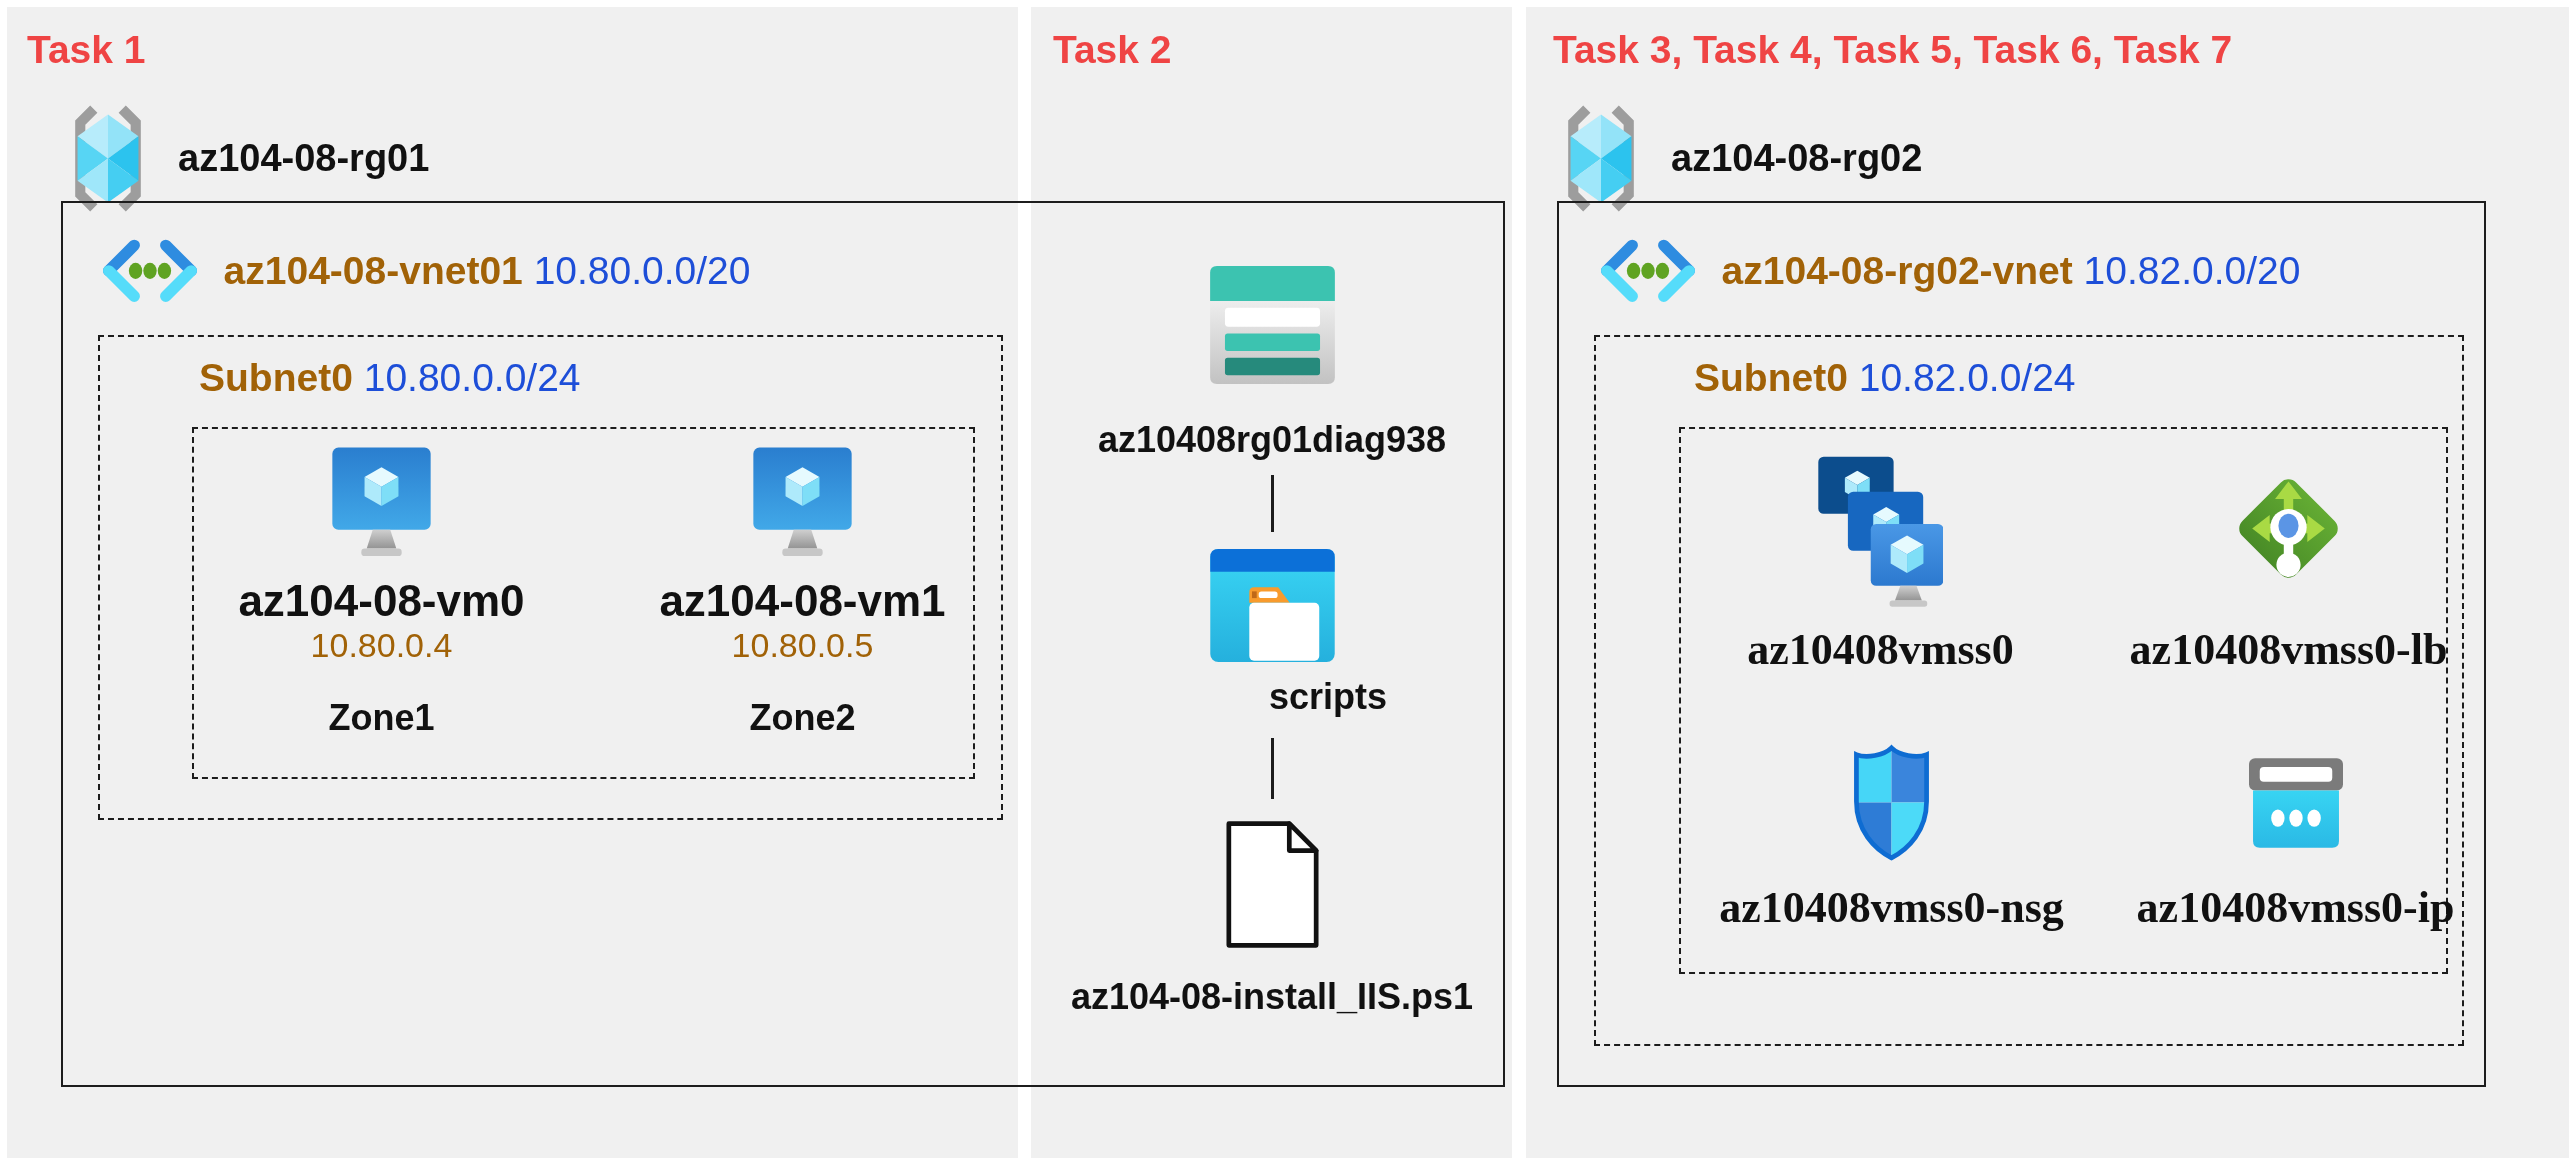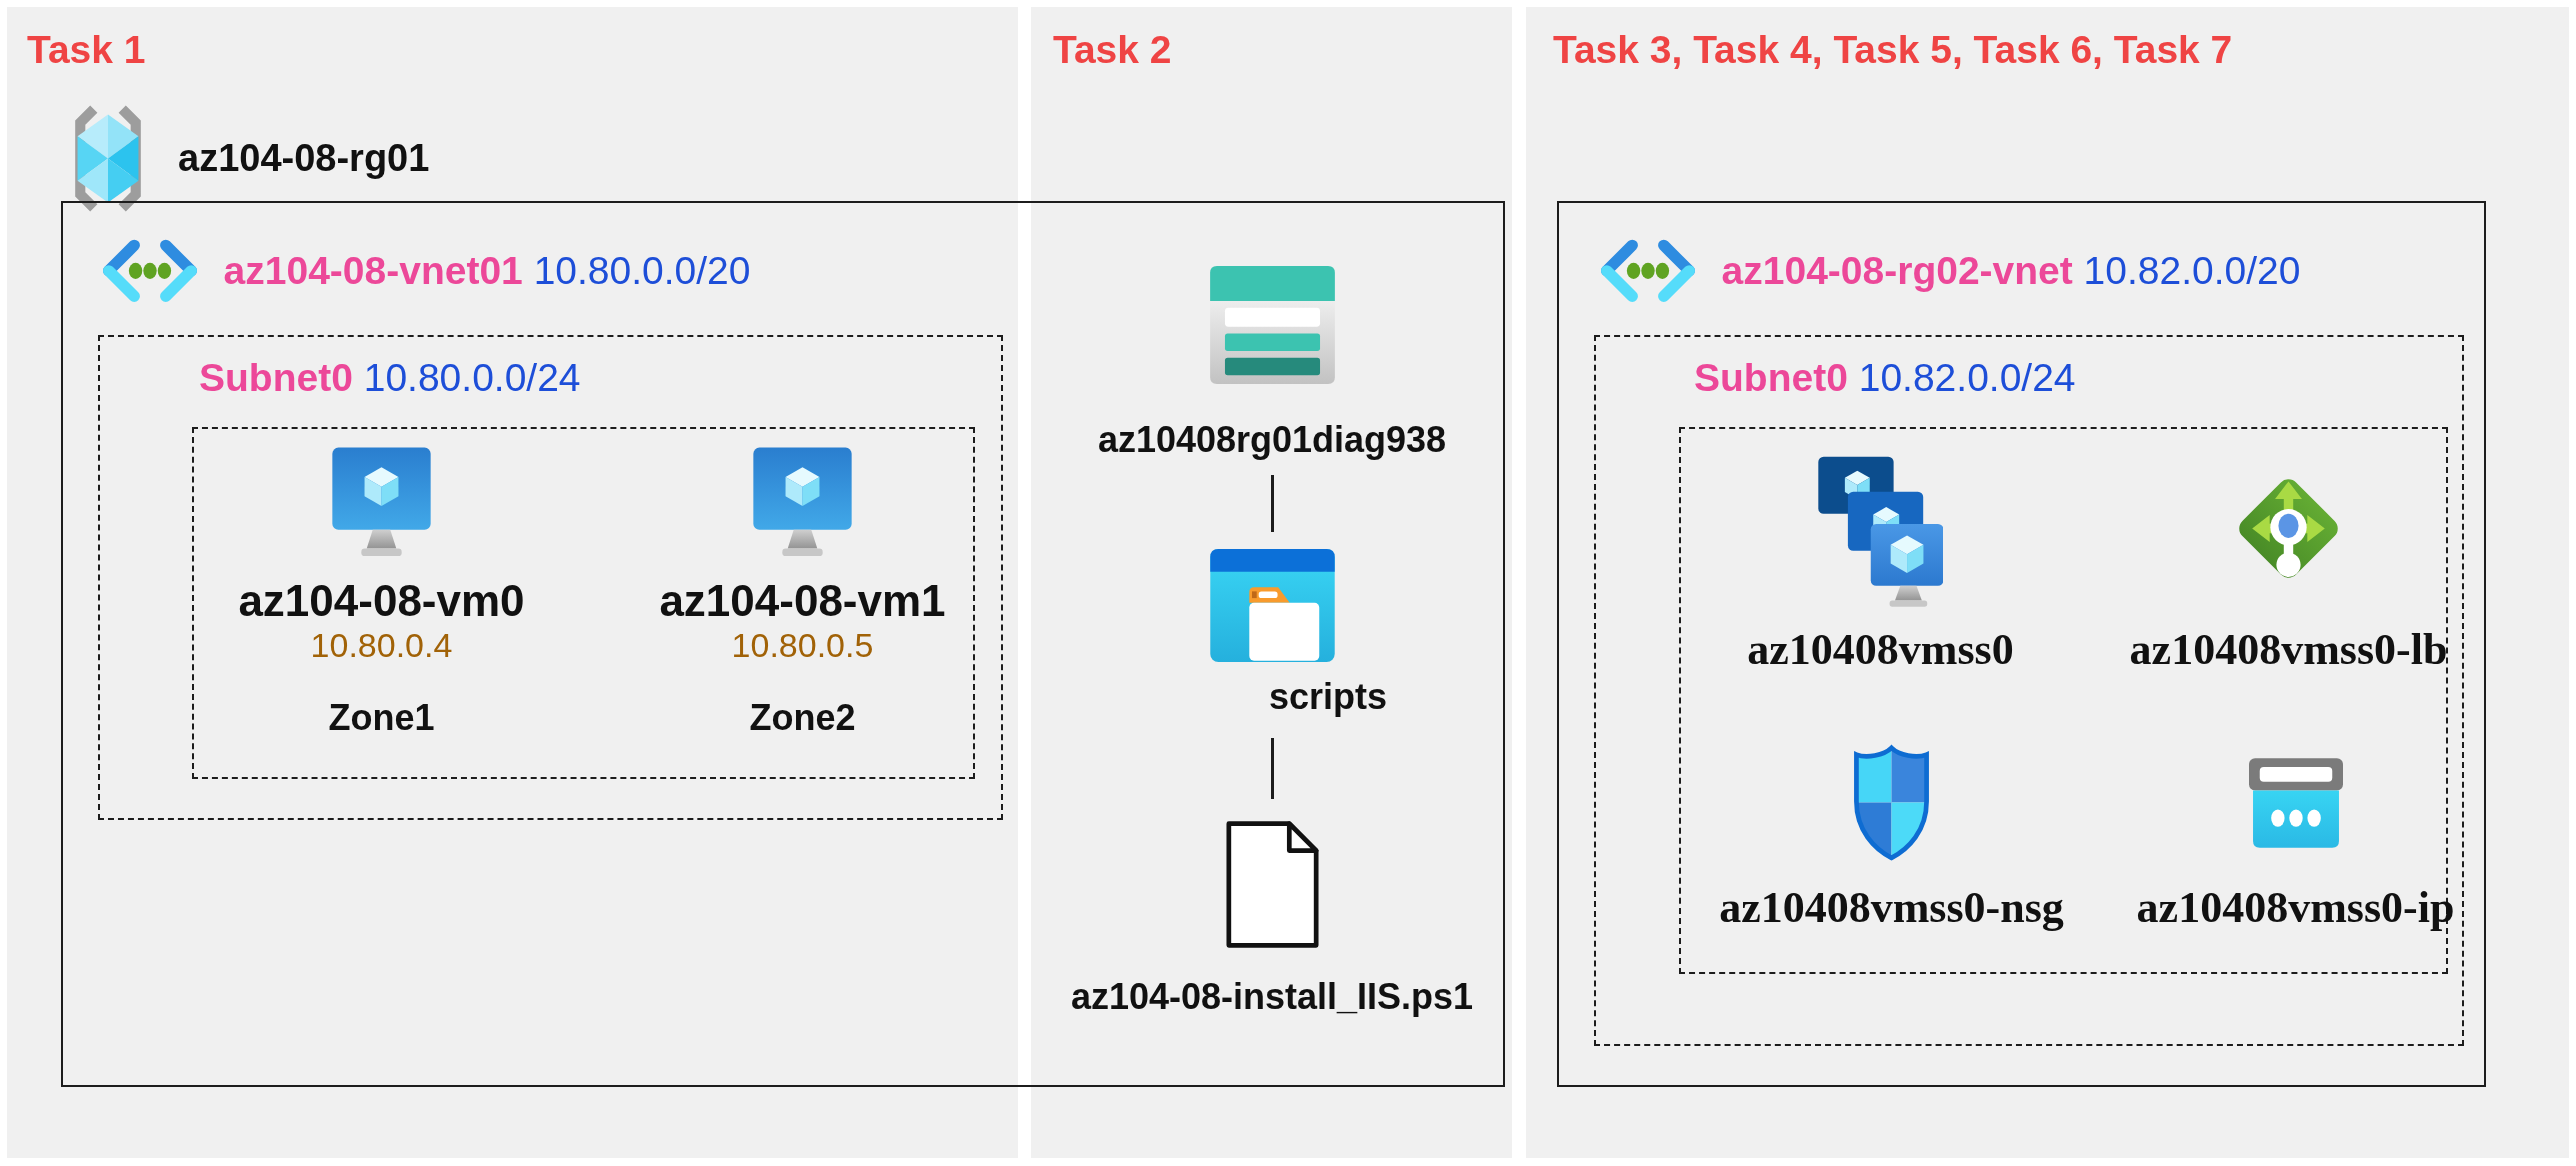--- a/index.html
+++ b/index.html
@@ -15,21 +15,21 @@
   .task-header{position:absolute;top:28px;font-size:39px;font-weight:700;color:#ef4444;white-space:nowrap;}
 
   .solid-box{position:absolute;border:2.7px solid #1c1c1c;}
   .dashed-box{position:absolute;border:2px dashed #1c1c1c;}
 
   .rg-row,.vnet-row{position:absolute;display:flex;align-items:center;}
   .rg-row{height:115px;gap:26px;}
   .vnet-row{height:71px;gap:21.6px;}
   .rg-label{font-size:38px;font-weight:700;white-space:nowrap;}
   .vnet-label,.subnet-label{font-size:39px;white-space:nowrap;}
-  .vnet-label b,.subnet-label b{font-weight:700;color:#ec4899;}
+  .vnet-label b,.subnet-label b{font-weight:700;color:#a16207;}
   .cidr{font-weight:400;color:#1d4ed8;}
   .subnet-label{position:absolute;}
 
   .vm-group,.res-group{position:absolute;width:337px;display:flex;flex-direction:column;align-items:center;}
   .icon-slot{display:flex;align-items:center;justify-content:center;}
   .item-label{font-size:44px;font-weight:700;line-height:39px;white-space:nowrap;text-align:center;}
   .ip-label{font-size:34px;font-weight:400;line-height:36px;color:#a16207;margin-top:6.7px;}
   .zone-label{font-size:36px;font-weight:700;line-height:39px;margin-top:35px;}
   .vm-group .item-label{margin-top:20px;}
   .res-group .item-label{margin-top:18px;font-family:Liberation Serif, serif;}
@@ -171,20 +171,33 @@
   <div class="stack-label" style="left:1092px;top:676px">scripts</div>
 
   <div class="connector" style="left:1271px;top:738px;height:61px"></div>
 
   <svg class="abs" style="left:1222px;top:819px" width="101" height="131" viewBox="0 0 150 195">
     <path d="M10,7 H100 L140,47 V188 H10 Z" fill="#ffffff" stroke="#111111" stroke-width="7" stroke-linejoin="round"></path>
     <path d="M100,7 L140,47 H100 Z" fill="#ffffff" stroke="#111111" stroke-width="7" stroke-linejoin="round"></path>
   </svg>
   <div class="stack-label" style="left:1036px;top:976px">az104-08-install_IIS.ps1</div>
 
+  <div class="rg-row" style="left:1557px;top:101px">
+    <svg width="88" height="115" viewBox="0 0 130 170">
+      <polyline points="44,12 24,32 24,138 44,158" fill="none" stroke="#9d9d9d" stroke-width="15"></polyline>
+      <polyline points="86,12 106,32 106,138 86,158" fill="none" stroke="#9d9d9d" stroke-width="15"></polyline>
+      <polygon points="65,20 20,52 65,85" fill="#b7ecfb"></polygon>
+      <polygon points="65,20 110,52 65,85" fill="#93e3f8"></polygon>
+      <polygon points="20,52 65,85 20,118" fill="#57d5f4"></polygon>
+      <polygon points="110,52 65,85 110,118" fill="#2cc3ee"></polygon>
+      <polygon points="65,85 20,118 65,150" fill="#9fe7fa"></polygon>
+      <polygon points="65,85 110,118 65,150" fill="#45cef2"></polygon>
+    </svg>
+    <span class="rg-label">az104-08-rg02</span>
+  </div>
 
   <div class="solid-box" style="left:1557px;top:201px;width:925px;height:882px"></div>
 
   <div class="vnet-row" style="left:1596px;top:235px">
     <svg width="104" height="71" viewBox="0 0 155 105">
       <line x1="16" y1="53" x2="54" y2="15" stroke="#2e8ce0" stroke-width="17" stroke-linecap="round"></line>
       <line x1="16" y1="53" x2="54" y2="91" stroke="#55dcfa" stroke-width="17" stroke-linecap="round"></line>
       <line x1="139" y1="53" x2="101" y2="15" stroke="#2e8ce0" stroke-width="17" stroke-linecap="round"></line>
       <line x1="139" y1="53" x2="101" y2="91" stroke="#55dcfa" stroke-width="17" stroke-linecap="round"></line>
       <ellipse cx="56" cy="53" rx="10" ry="12" fill="#5fa322"></ellipse>

